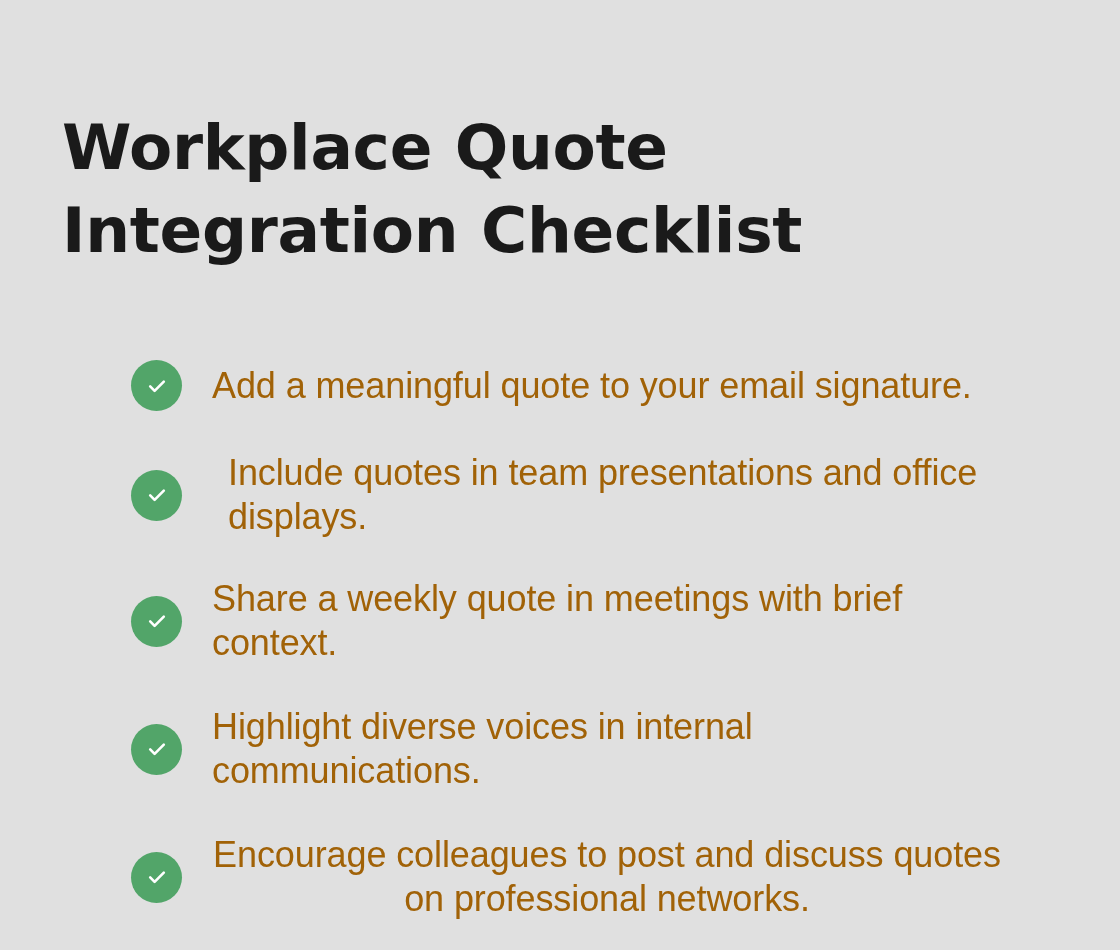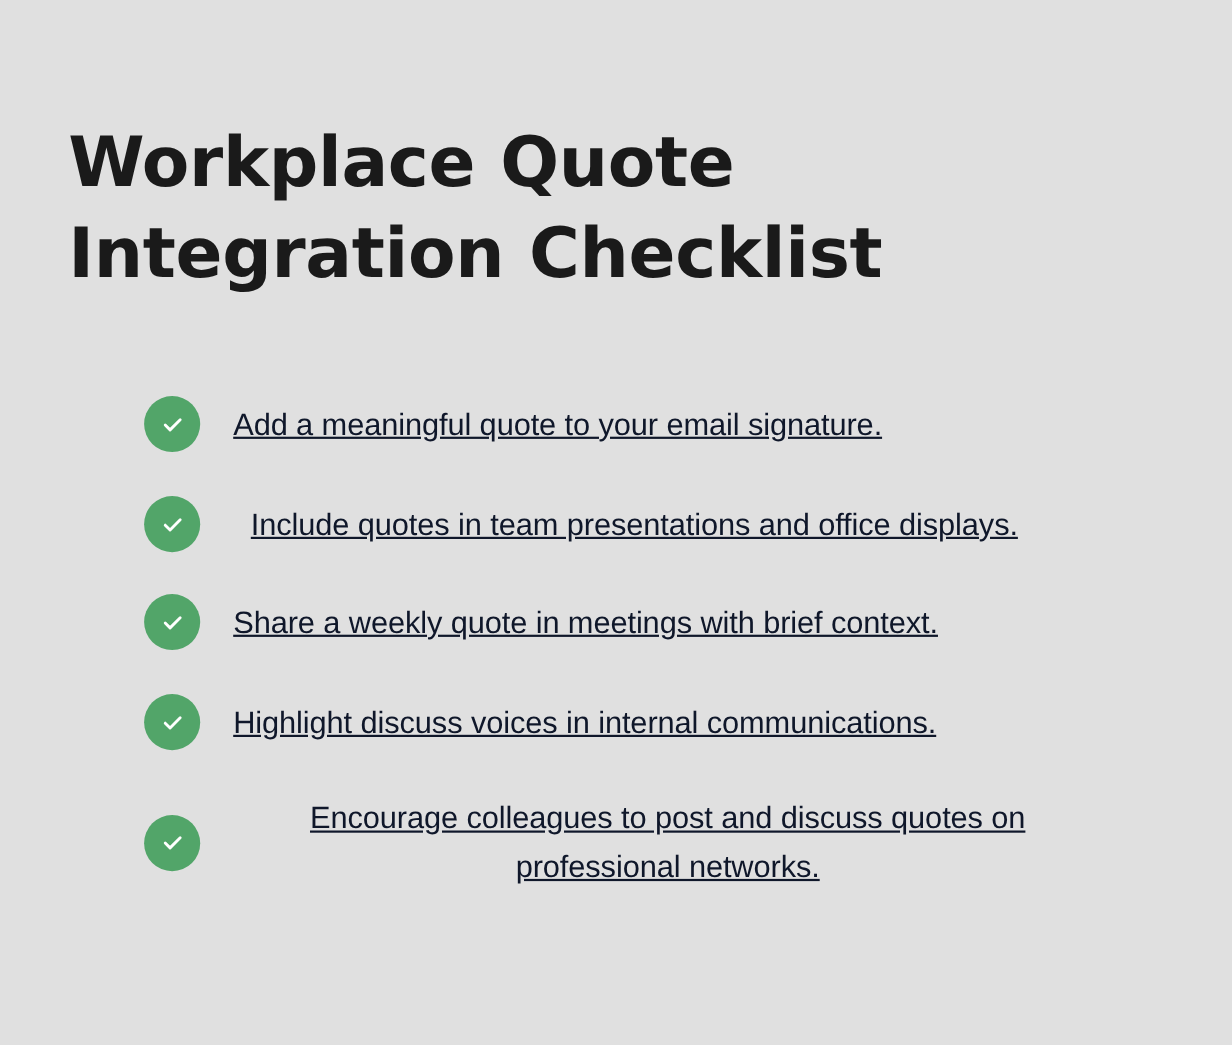--- a/index.html
+++ b/index.html
@@ -85,27 +85,26 @@
   .check-icon svg path {
     fill: none;
     stroke: #ffffff;
     stroke-width: 2.6;
     stroke-linecap: round;
     stroke-linejoin: round;
   }
 
   .check-text {
     font-family: "Liberation Sans", "DejaVu Sans", sans-serif;
-    font-size: 28px;
+    font-size: 36px;
     line-height: 44px;
     font-weight: 400;
-    color: #0f172a;
+    color: #a16207;
     max-width: 790px;
     letter-spacing: -0.1px;
-    text-decoration: underline;
   }
 </style>
 </head>
 <body>
 
 <div id="slide">
 
   <div id="title-block">
     <h1 id="page-title">Workplace Quote Integration Checklist</h1>
   </div>
@@ -138,21 +137,21 @@
       </span>
       <span class="check-text">Share a weekly quote in meetings with brief context.</span>
     </li>
 
     <li class="check-item">
       <span class="check-icon">
         <svg viewBox="0 0 26 26" aria-hidden="true">
           <path d="M6.2 13.4 L10.6 17.8 L19.8 8.6"></path>
         </svg>
       </span>
-      <span class="check-text">Highlight discuss voices in internal communications.</span>
+      <span class="check-text">Highlight diverse voices in internal communications.</span>
     </li>
 
     <li class="check-item">
       <span class="check-icon">
         <svg viewBox="0 0 26 26" aria-hidden="true">
           <path d="M6.2 13.4 L10.6 17.8 L19.8 8.6"></path>
         </svg>
       </span>
       <span class="check-text">Encourage colleagues to post and discuss quotes on professional networks.</span>
     </li>

